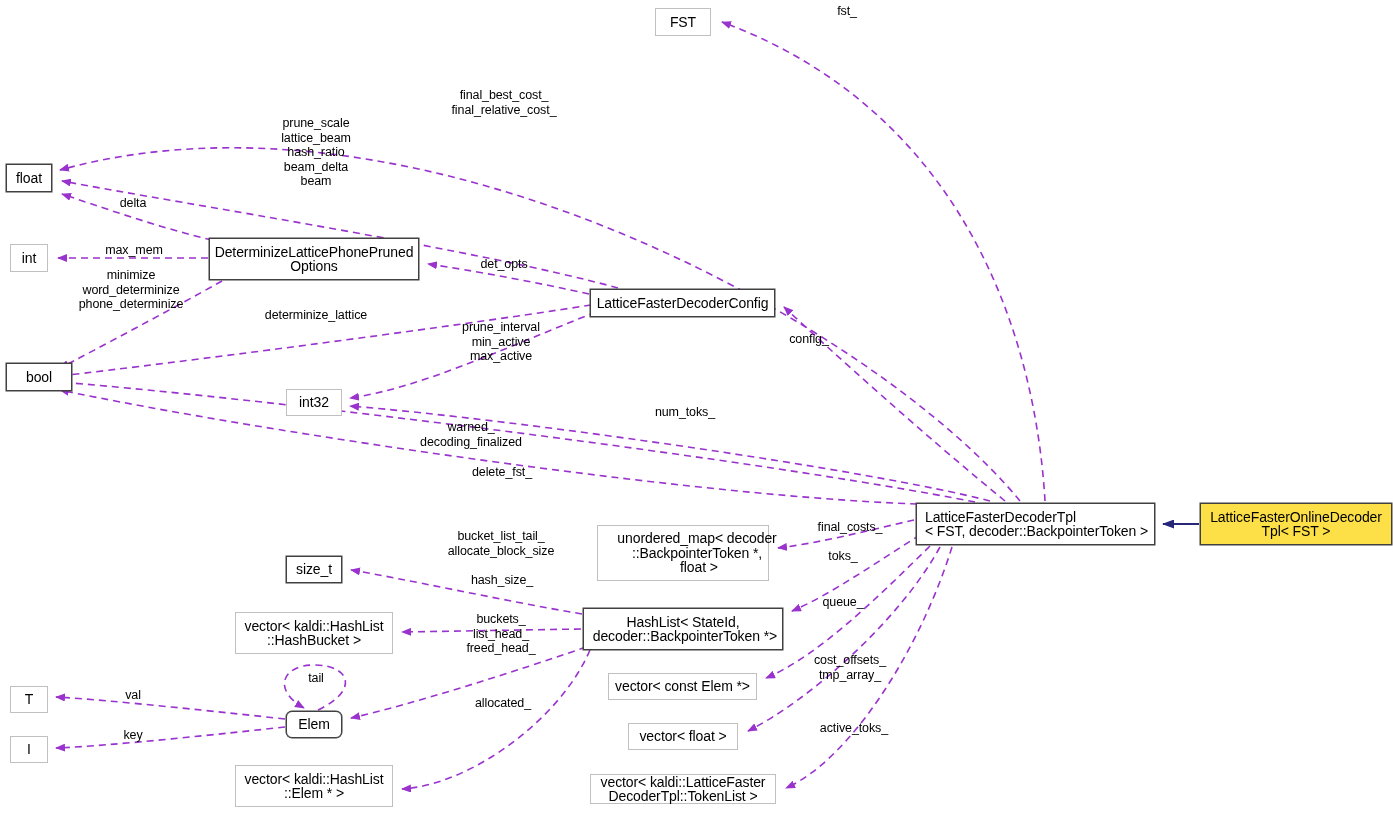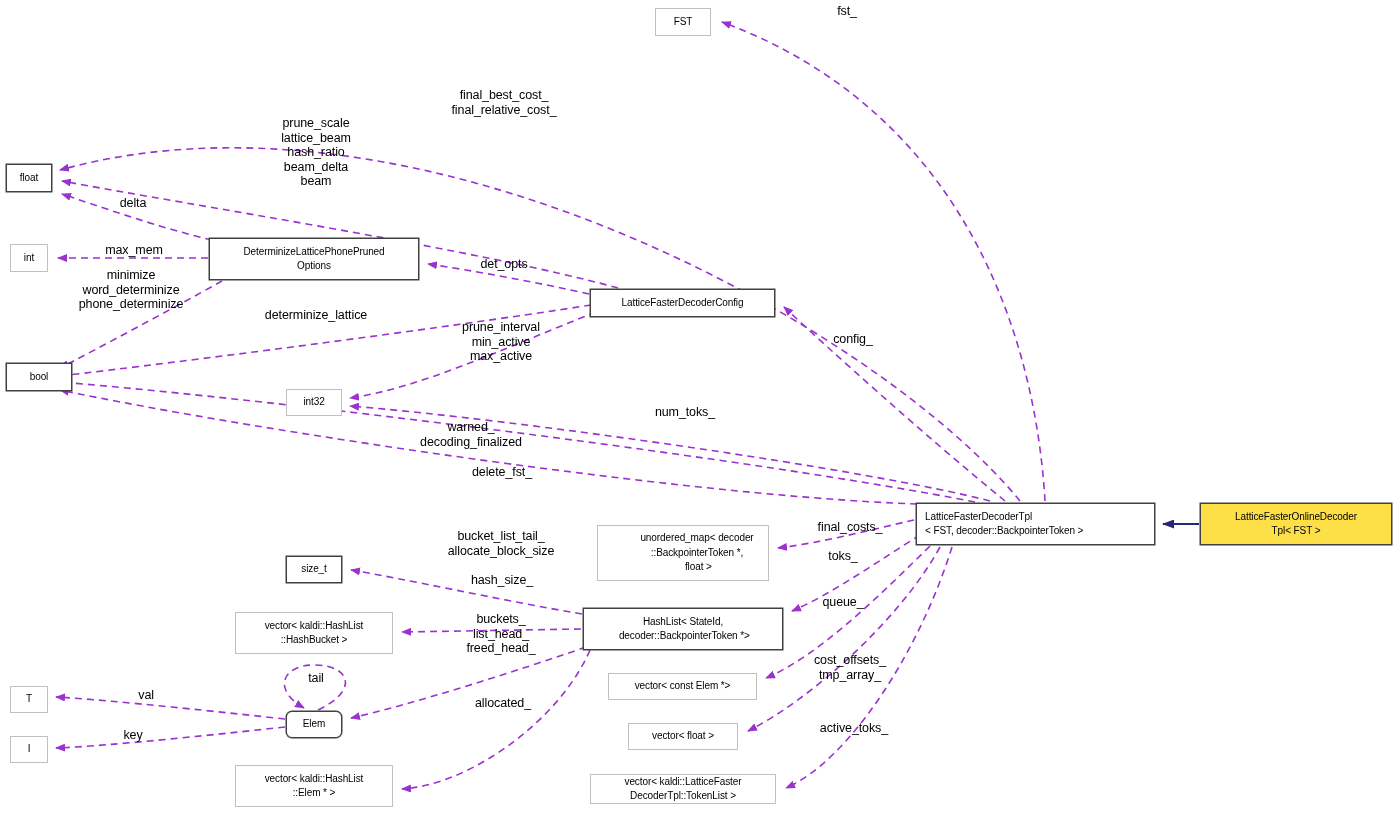--- a/index.html
+++ b/index.html
@@ -27,21 +27,21 @@
   }
   .node {
     position: absolute;
     box-sizing: border-box;
     display: flex;
     align-items: center;
     justify-content: center;
     text-align: center;
     background: #ffffff;
     color: #000000;
-    font-size: 10px;
+    font-size: 14px;
     line-height: 14.5px;
     white-space: pre;
     letter-spacing: -0.1px;
   }
   
   .node.light {
     border: 1px solid #c0c0c0;
   }
   
   .node.dark {
@@ -205,21 +205,21 @@
   <div class="edge-label" style="left:62px; top:268px; width:138px;">minimize
 word_determinize
 phone_determinize</div>
 
   <div class="edge-label" style="left:246px; top:308px; width:140px;">determinize_lattice</div>
 
   <div class="edge-label" style="left:443px; top:320px; width:116px;">prune_interval
 min_active
 max_active</div>
 
-  <div class="edge-label" style="left:820px; top:332px; width:66px;">config_</div>
+  <div class="edge-label" style="left:776px; top:332px; width:66px;">config_</div>
 
   <div class="edge-label" style="left:640px; top:405px; width:90px;">num_toks_</div>
 
   <div class="edge-label" style="left:385px; top:420px; width:172px;">warned_
 decoding_finalized</div>
 
   <div class="edge-label" style="left:461px; top:465px; width:82px;">delete_fst_</div>
 
   <div class="edge-label" style="left:434px; top:529px; width:134px;">bucket_list_tail_
 allocate_block_size</div>
@@ -234,21 +234,21 @@
 
   <div class="edge-label" style="left:451px; top:612px; width:100px;">buckets_
 list_head_
 freed_head_</div>
 
   <div class="edge-label" style="left:800px; top:653px; width:100px;">cost_offsets_
 tmp_array_</div>
 
   <div class="edge-label" style="left:296px; top:671px; width:40px;">tail</div>
 
-  <div class="edge-label" style="left:112px; top:688px; width:42px;text-align:right;">val</div>
+  <div class="edge-label" style="left:112px; top:688px; width:42px;">val</div>
 
   <div class="edge-label" style="left:461px; top:696px; width:84px;">allocated_</div>
 
   <div class="edge-label" style="left:805px; top:721px; width:98px;">active_toks_</div>
 
   <div class="edge-label" style="left:112px; top:728px; width:42px;">key</div>
 
 </div>
 
 </body></html>

